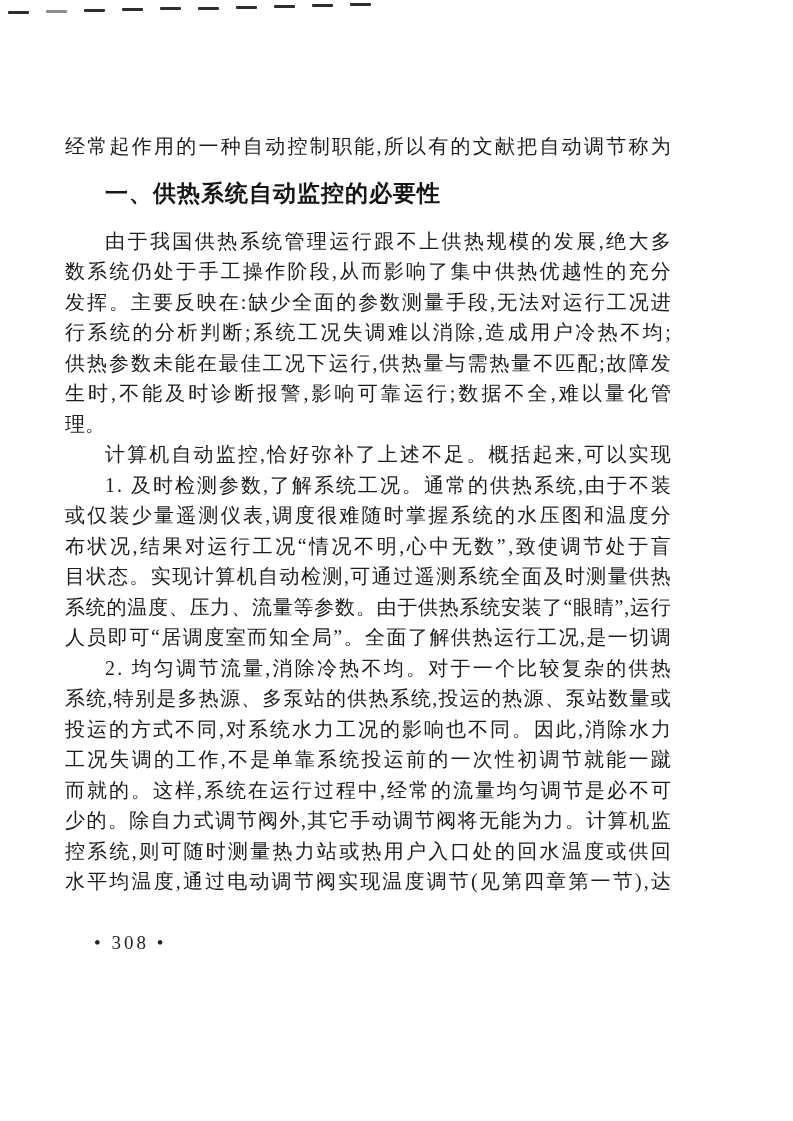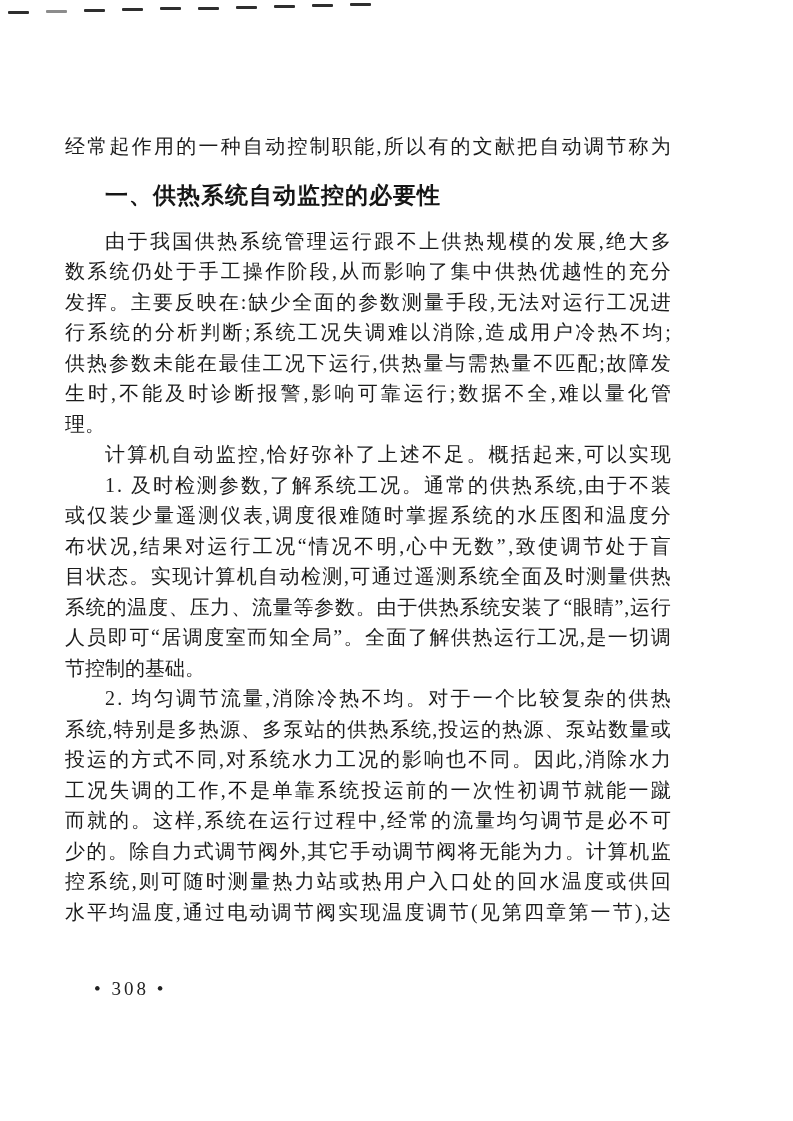--- a/index.html
+++ b/index.html
@@ -26,26 +26,26 @@
   .textblock{
     position:absolute;left:65px;top:131px;width:606px;
     font-size:20px;line-height:30.5px;
   }
   .line{height:30.5px;text-align:left;}
   
   .line.fill{display:flex;justify-content:space-between;overflow:hidden;}
   .line.fill span{flex:0 0 auto;white-space:pre;}
   .line.indent{padding-left:40px;}
   .heading{
-    font-family:Liberation Sans, sans-serif;
+    font-family:Liberation Mono, monospace;
     font-weight:bold;font-size:23px;line-height:30px;
     margin:18px 0 16px 0;padding-left:40px;letter-spacing:1px;color:#161616;
   }
   .footer{
-    position:absolute;left:94px;top:978px;font-size:19px;letter-spacing:3px;color:#222;
+    position:absolute;left:94px;top:932px;font-size:19px;letter-spacing:3px;color:#222;
   }
 </style>
 </head>
 <body>
 
 <div class="page">
 
   <div class="marks">
     <i></i><i></i><i></i><i></i><i></i><i></i><i></i><i></i><i></i><i></i>
   </div>
@@ -481,21 +481,20 @@
         <span>运</span>
         <span>行</span>
         <span>工</span>
         <span>况</span>
         <span>,</span>
         <span>是</span>
         <span>一</span>
         <span>切</span>
         <span>调</span>
       </div>
-    <div class="line short">节控制的基础。</div>
 
     <div class="line fill indent">
         <span>2</span>
         <span>.</span>
         <span> </span>
         <span>均</span>
         <span>匀</span>
         <span>调</span>
         <span>节</span>
         <span>流</span>

